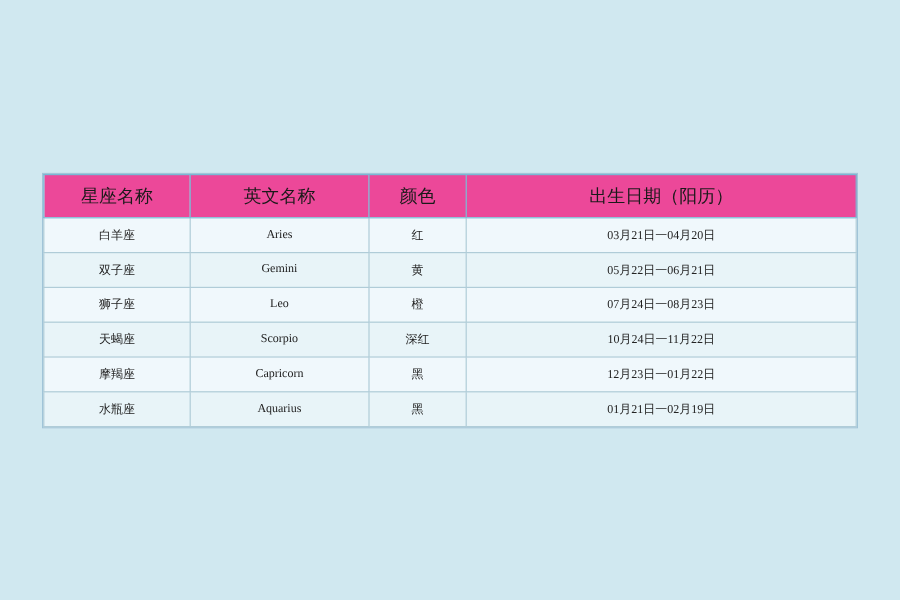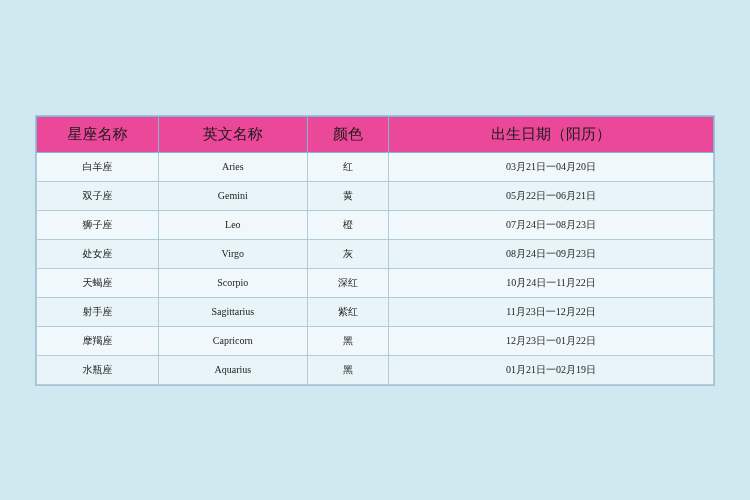--- a/index.html
+++ b/index.html
@@ -89,36 +89,24 @@
           <td>黄</td>
           <td>05月22日一06月21日</td>
         </tr>
         <tr>
           <td>狮子座</td>
           <td>Leo</td>
           <td>橙</td>
           <td>07月24日一08月23日</td>
         </tr>
         <tr>
-          <td>处女座</td>
-          <td>Virgo</td>
-          <td>灰</td>
-          <td>08月24日一09月23日</td>
-        </tr>
-        <tr>
           <td>天蝎座</td>
           <td>Scorpio</td>
           <td>深红</td>
           <td>10月24日一11月22日</td>
-        </tr>
-        <tr>
-          <td>射手座</td>
-          <td>Sagittarius</td>
-          <td>紫红</td>
-          <td>11月23日一12月22日</td>
         </tr>
         <tr>
           <td>摩羯座</td>
           <td>Capricorn</td>
           <td>黑</td>
           <td>12月23日一01月22日</td>
         </tr>
         <tr>
           <td>水瓶座</td>
           <td>Aquarius</td>

